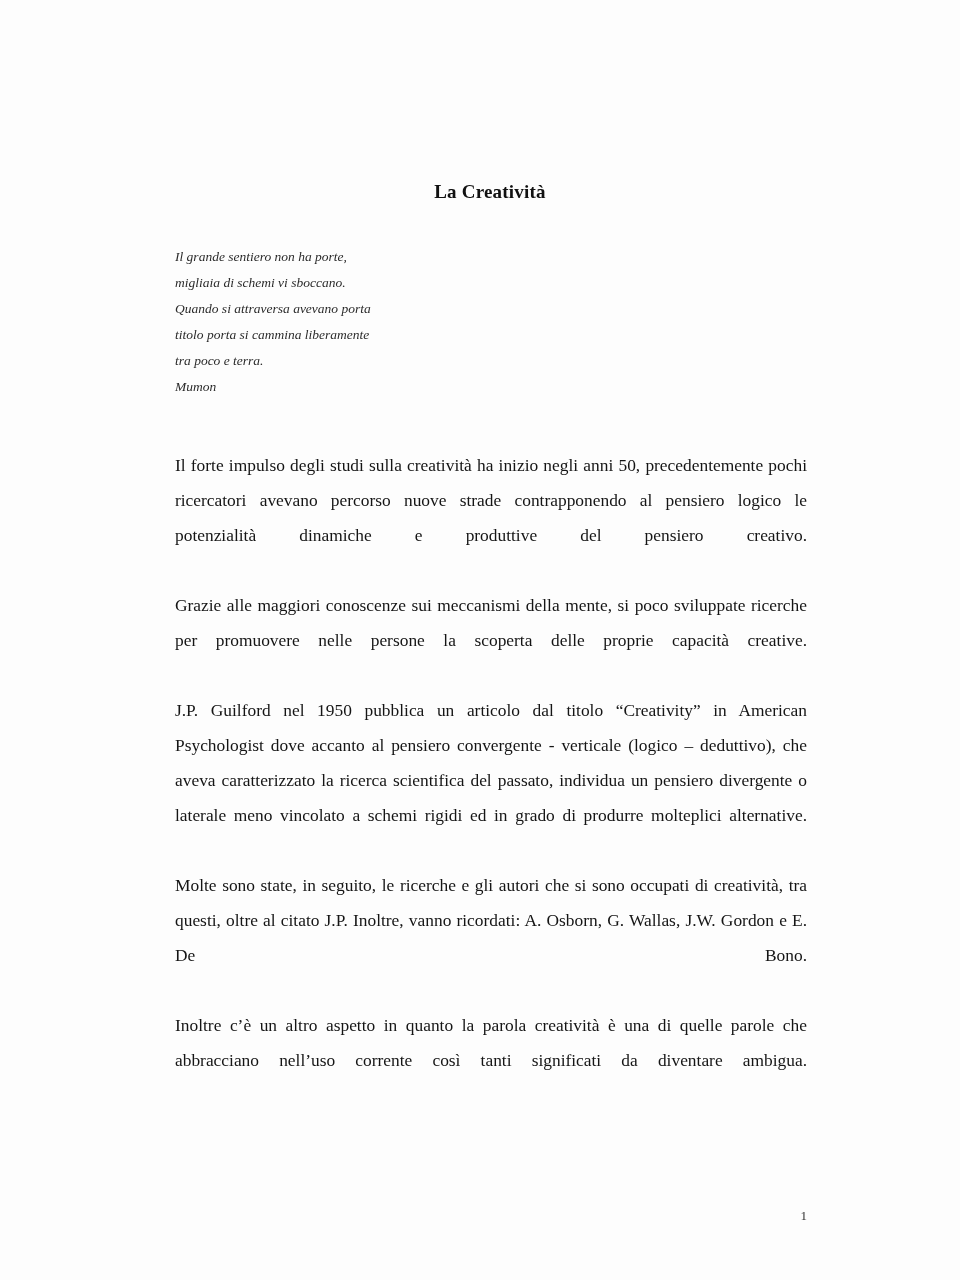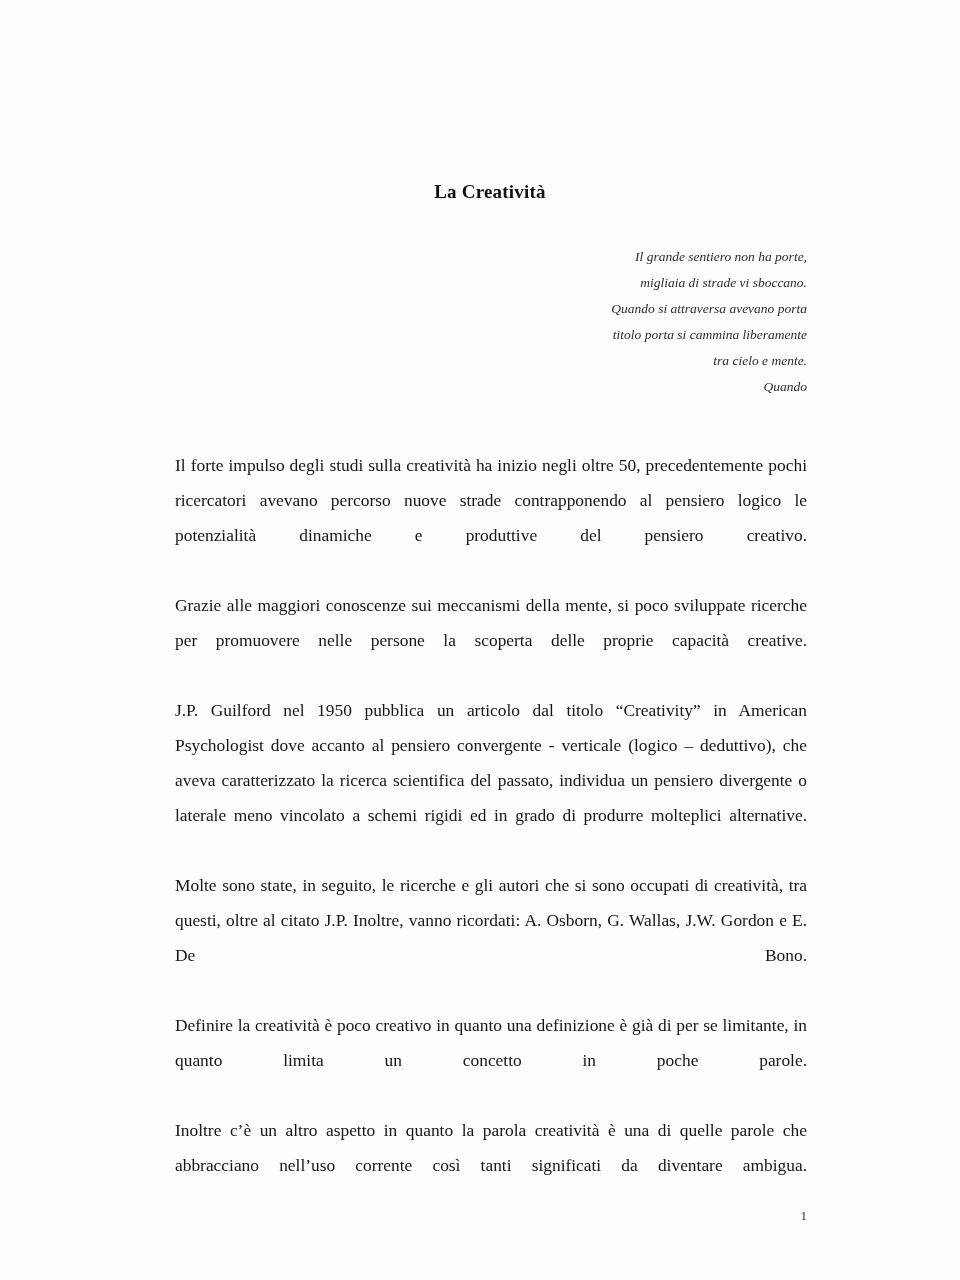--- a/index.html
+++ b/index.html
@@ -38,21 +38,20 @@
     color: #111;
     line-height: 1.2;
   }
 
   
   .epigraph {
     position: absolute;
     left: 175px;
     top: 244px;
     width: 632px;
-    text-align: right;
     font-style: italic;
     font-size: 13.5px;
     line-height: 26px;
     color: #2b2b2b;
   }
   .epigraph .verse-line {
     display: block;
     white-space: pre-wrap;
   }
   .epigraph .attribution {
@@ -97,31 +96,30 @@
 </style>
 </head>
 <body>
 
 <div class="page">
 
   <h1 class="doc-title">La Creatività</h1>
 
   <div class="epigraph">
     <span class="verse-line">Il grande sentiero non ha porte,</span>
-    <span class="verse-line">migliaia di strade vi sboccano.</span>
+    <span class="verse-line">migliaia di schemi vi sboccano.</span>
     <span class="verse-line">Quando si attraversa avevano porta</span>
     <span class="verse-line">titolo porta si cammina liberamente</span>
-    <span class="verse-line">tra cielo e mente.</span>
-    <span class="attribution">Quando</span>
+    <span class="verse-line">tra poco e terra.</span>
+    <span class="attribution">Mumon</span>
   </div>
 
   <div class="body-text">
-    <p>Il forte impulso degli studi sulla creatività ha inizio negli oltre 50, precedentemente pochi ricercatori avevano percorso nuove strade contrapponendo al pensiero logico le potenzialità dinamiche e produttive del pensiero creativo.</p>
+    <p>Il forte impulso degli studi sulla creatività ha inizio negli anni 50, precedentemente pochi ricercatori avevano percorso nuove strade contrapponendo al pensiero logico le potenzialità dinamiche e produttive del pensiero creativo.</p>
     <p>Grazie alle maggiori conoscenze sui meccanismi della mente, si poco sviluppate ricerche per promuovere nelle persone la scoperta delle proprie capacità creative.</p>
     <p>J.P. Guilford nel 1950 pubblica un articolo dal titolo “Creativity” in American Psychologist dove accanto al pensiero convergente - verticale (logico – deduttivo), che aveva caratterizzato la ricerca scientifica del passato, individua un pensiero divergente o laterale meno vincolato a schemi rigidi ed in grado di produrre molteplici alternative.</p>
     <p>Molte sono state, in seguito, le ricerche e gli autori che si sono occupati di creatività, tra questi, oltre al citato J.P. Inoltre, vanno ricordati: A. Osborn, G. Wallas, J.W. Gordon e E. De Bono.</p>
-    <p>Definire la creatività è poco creativo in quanto una definizione è già di per se limitante, in quanto limita un concetto in poche parole.</p>
     <p>Inoltre c’è un altro aspetto in quanto la parola creatività è una di quelle parole che abbracciano nell’uso corrente così tanti significati da diventare ambigua.</p>
   </div>
 
   <div class="page-number">1</div>
 
 </div>
 
 </body></html>

